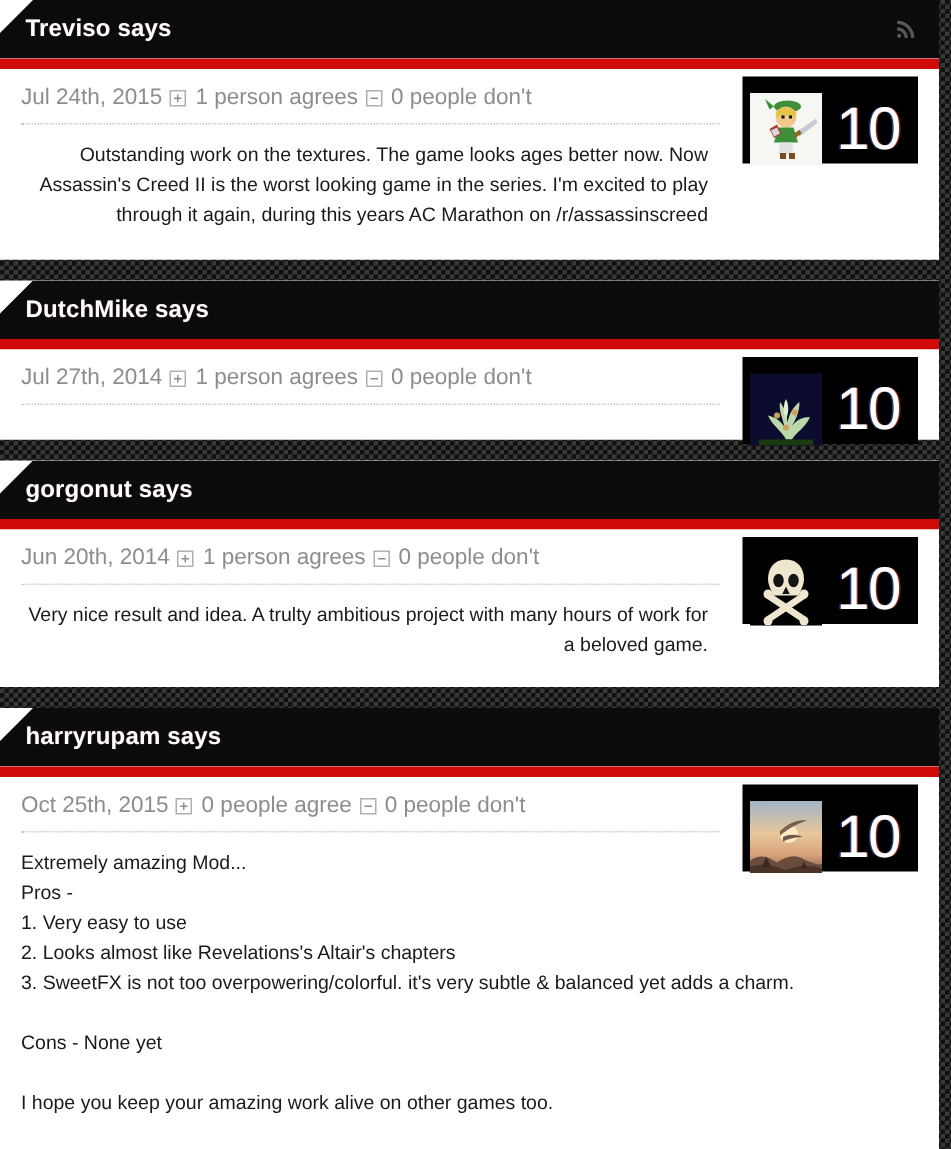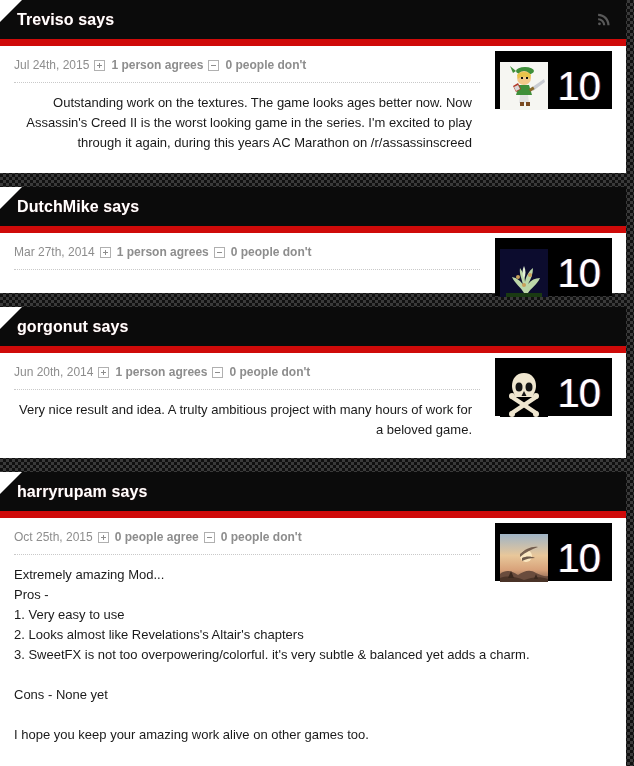--- a/index.html
+++ b/index.html
@@ -82,21 +82,21 @@
   
   .rv-body {
     background: #ffffff;
     padding: 11px 14px 14px 14px;
     position: relative;
     min-height: 60px;
   }
 
   
   .rv-meta {
-    font-size: 12px;
+    font-size: 15px;
     color: #8d8d8d;
     line-height: 16px;
     white-space: nowrap;
     display: flex;
     align-items: center;
     gap: 5px;
     padding-right: 140px;
   }
 
   .rv-date { color: #8d8d8d; }
@@ -119,21 +119,21 @@
     background: #8d8d8d;
   }
   .pm-box.plus::after {
     content: "";
     position: absolute;
     top: 2px; bottom: 2px; left: 4px;
     width: 1px;
     background: #8d8d8d;
   }
 
-  .agree-text, .disagree-text { color: #8d8d8d; font-weight: bold; }
+  .agree-text, .disagree-text { color: #8d8d8d; }
 
   
   .rv-divider {
     border-top: 1px dotted #c9c9c9;
     margin: 9px 0 0 0;
     height: 0;
     padding-right: 0;
   }
   .rv-divider.short { margin-right: 132px; }
 
@@ -255,21 +255,21 @@
             <path d="M24 30c-2-4-2-9 0-13 2 4 2 9 0 13z" fill="#e2efd6"></path>
             <circle cx="18" cy="28" r="2" fill="#c9a05a"></circle>
             <circle cx="30" cy="26" r="2" fill="#c9a05a"></circle>
             <circle cx="24" cy="36" r="2" fill="#c9a05a"></circle>
             <path d="M6 44h36v4H6z" fill="#1a3a12"></path>
           </svg>
         </div>
         <span class="rv-score-num">10</span>
       </div>
       <div class="rv-meta">
-        <span class="rv-date">Mar 27th, 2014</span>
+        <span class="rv-date">Jul 27th, 2014</span>
         <span class="pm-box plus"></span>
         <span class="agree-text">1 person agrees</span>
         <span class="pm-box"></span>
         <span class="disagree-text">0 people don't</span>
       </div>
       <div class="rv-divider short"></div>
     </div>
   </div>
 
   <div class="review rv3">

